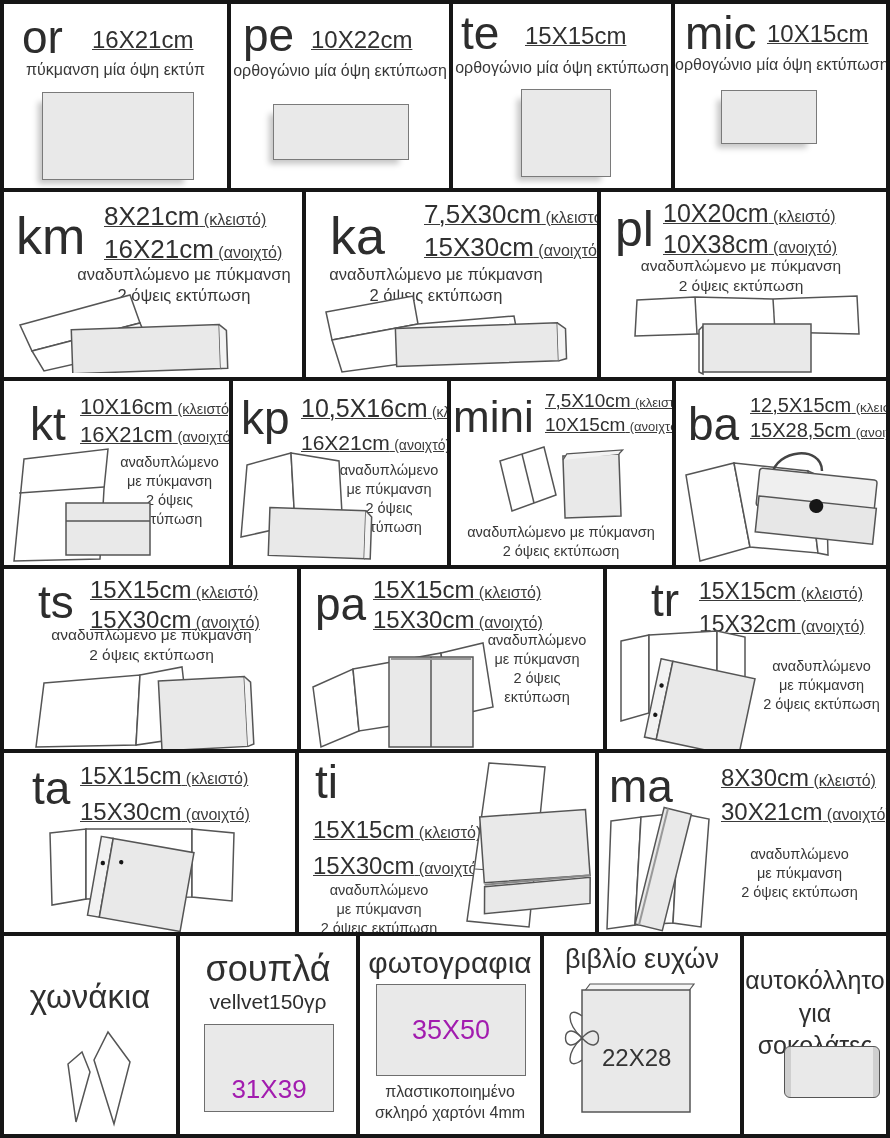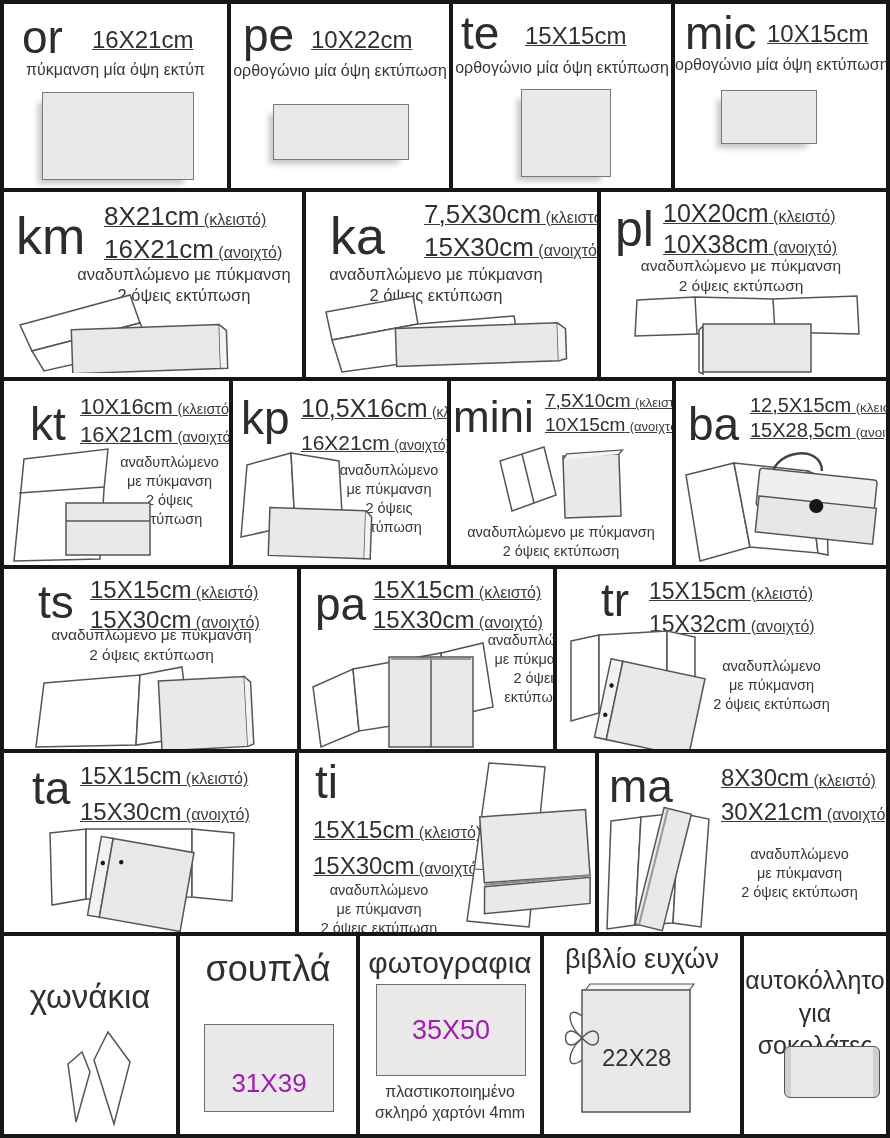--- a/index.html
+++ b/index.html
@@ -227,21 +227,21 @@
       <svg class="diagram" style="left:28px;top:92px" width="225" height="88" viewBox="0 0 225 88">
         <polygon points="12,22 108,14 104,84 4,86" fill="#ffffff" stroke="#555" stroke-width="1.5"></polygon>
         <polygon points="108,14 150,6 158,76 104,84" fill="#ffffff" stroke="#555" stroke-width="1.5"></polygon>
         <g transform="rotate(-3 165 50)">
           <rect x="128" y="18" width="86" height="70" fill="#e9e9e9" stroke="#555" stroke-width="1.5"></rect>
           <polyline points="214,18 220,24 220,86 214,88" fill="#f3f3f3" stroke="#555" stroke-width="1.5"></polyline>
         </g>
       </svg>
     </div>
 
-    <div class="cell" style="width:256px">
+    <div class="cell" style="width:306px">
       <div class="code" style="left:14px;top:12px">pa</div>
       <div class="sizes" style="left:72px;top:6px">
         <div class="size-line"><span class="dim">15X15cm</span> <span class="note">(κλειστό)</span></div>
         <div class="size-line"><span class="dim">15X30cm</span> <span class="note">(ανοιχτό)</span></div>
       </div>
       <div class="desc" style="left:180px;top:62px;width:112px;font-size:14.5px">αναδυπλώμενο
 με πύκμανση
 2 όψεις εκτύπωση</div>
       <svg class="diagram" style="left:4px;top:52px" width="200" height="128" viewBox="0 0 200 128">
         <polygon points="8,66 48,48 54,110 16,126" fill="#ffffff" stroke="#555" stroke-width="1.5"></polygon>
@@ -344,21 +344,22 @@
     <div class="cell" style="width:176px">
       <div class="bigtitle" style="top:42px;font-size:33px">χωνάκια</div>
       <svg class="diagram" style="left:46px;top:88px" width="90" height="105" viewBox="0 0 90 105">
         <polygon points="18,40 32,28 40,48 26,98" fill="#ffffff" stroke="#555" stroke-width="1.5"></polygon>
         <polygon points="58,8 80,38 64,100 44,36" fill="#ffffff" stroke="#555" stroke-width="1.5"></polygon>
       </svg>
     </div>
 
     <div class="cell" style="width:180px">
       <div class="bigtitle" style="top:12px;font-size:36px">σουπλά</div>
-      <div class="graybox" style="left:24px;top:88px;width:130px;height:88px;align-items:flex-end;padding-bottom:12px">
+      <div class="bigtitle" style="top:54px;font-size:21px">vellvet150γρ</div>
+      <div class="graybox" style="left:24px;top:88px;width:130px;height:88px;align-items:flex-end;padding-bottom:6px">
         <span style="font-size:26px">31X39</span>
       </div>
     </div>
 
     <div class="cell" style="width:184px">
       <div class="bigtitle" style="top:10px;font-size:30px">φωτογραφια</div>
       <div class="graybox" style="left:16px;top:48px;width:150px;height:92px">
         <span style="font-size:27px">35X50</span>
       </div>
       <div class="desc" style="left:0;width:100%;top:146px;font-size:16px">πλαστικοποιημένο

